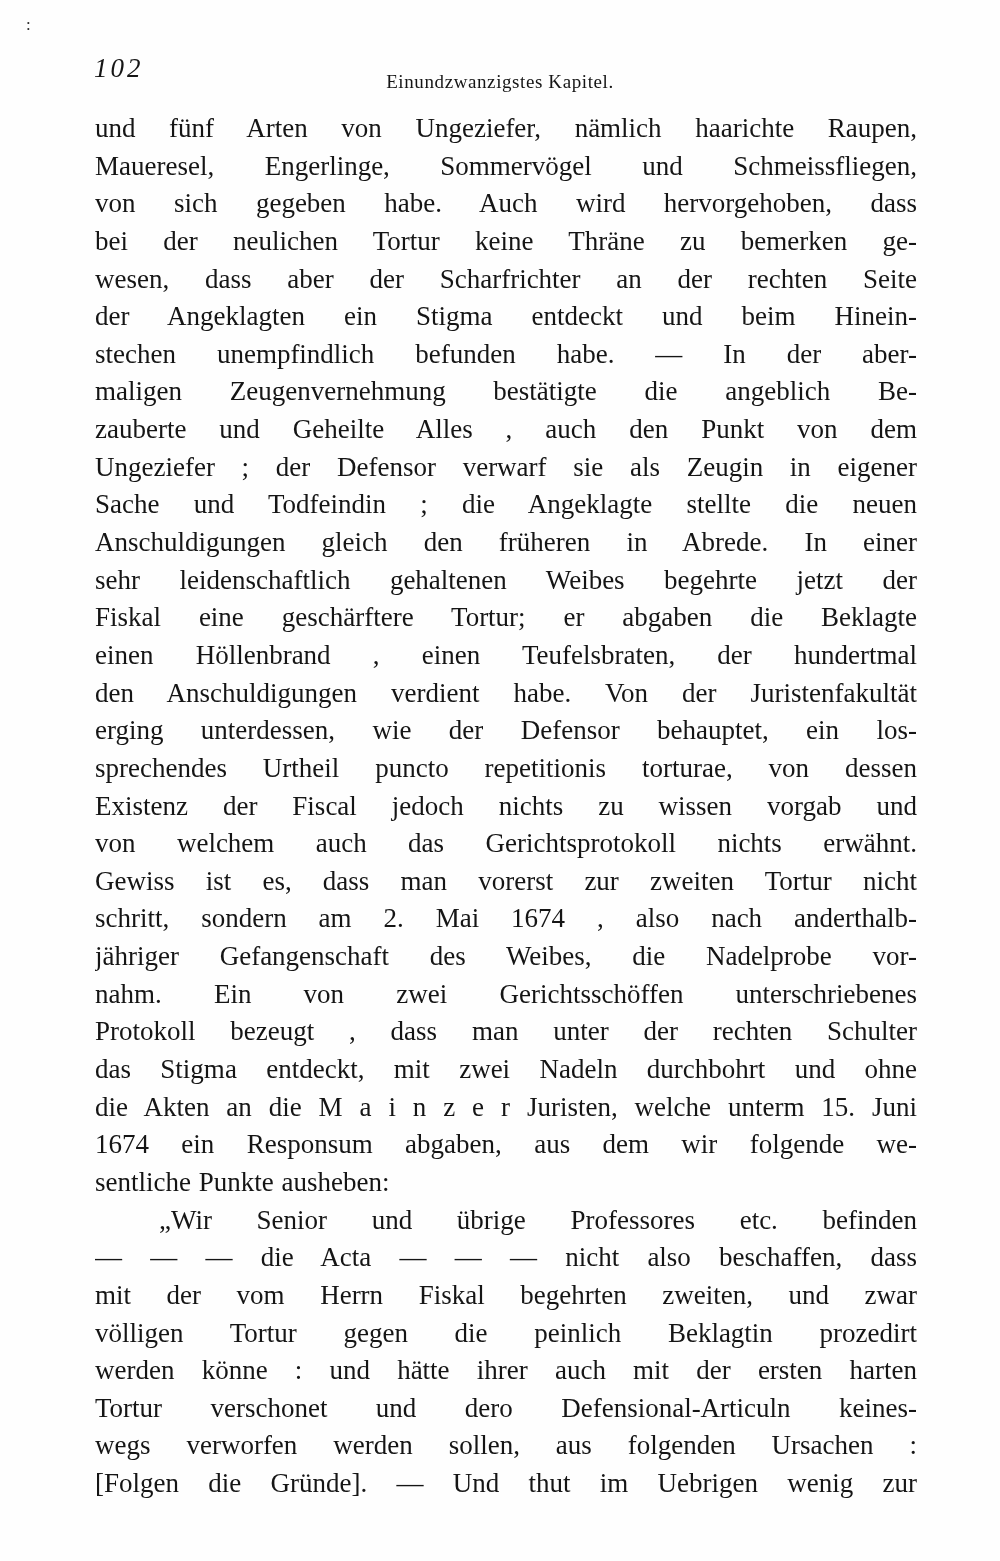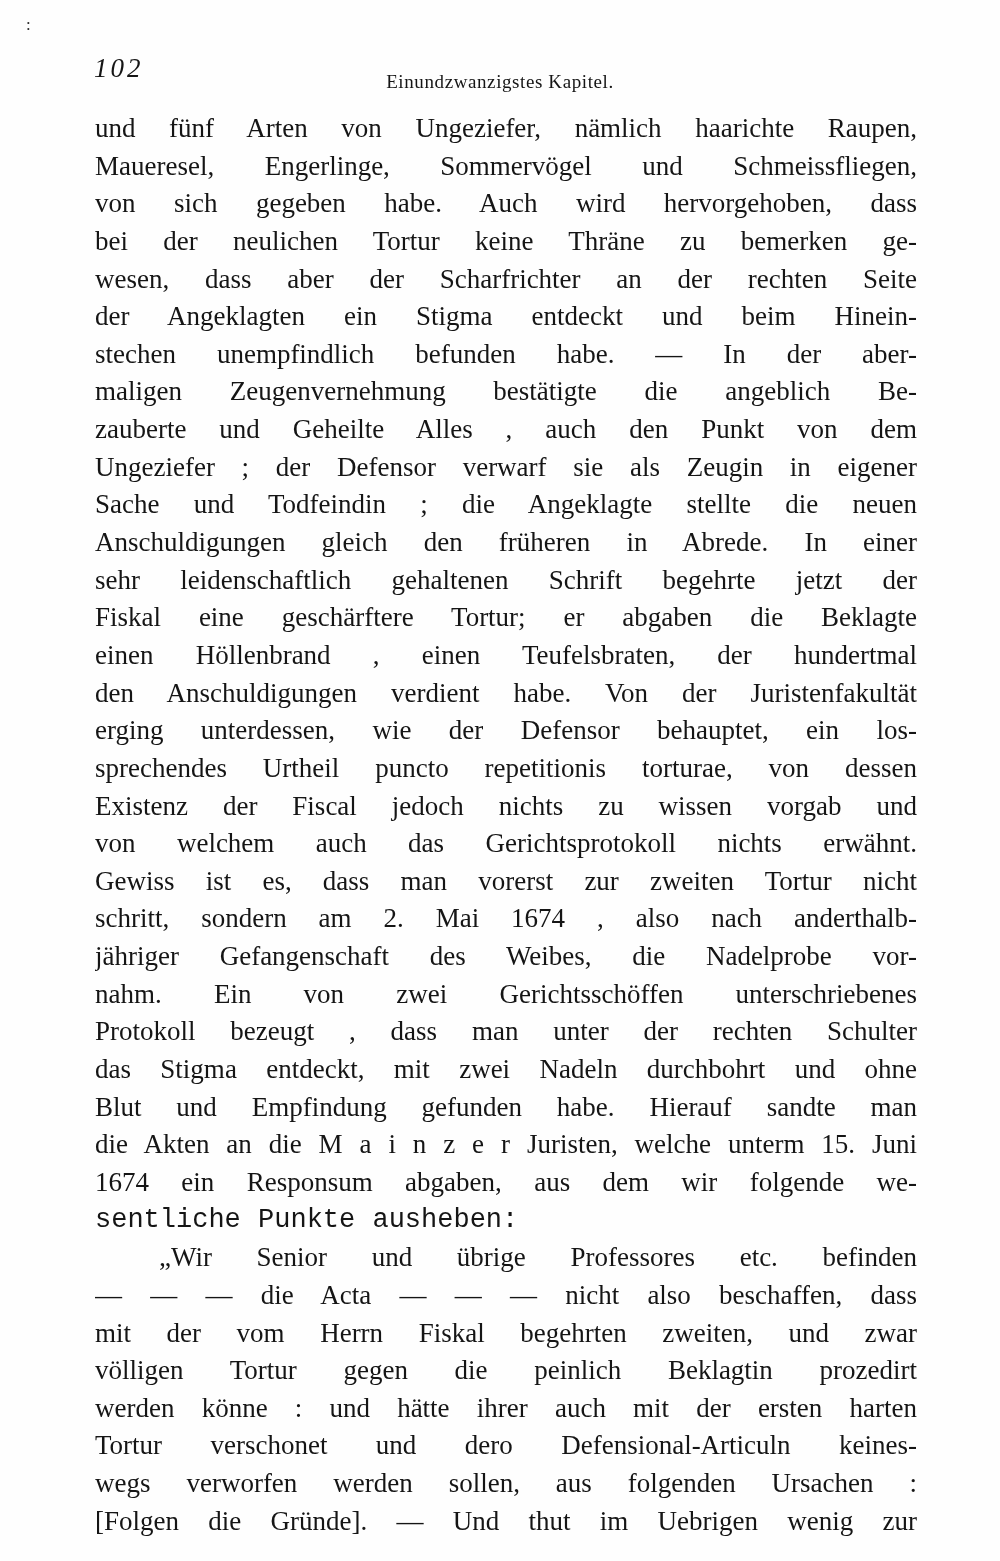--- a/index.html
+++ b/index.html
@@ -56,21 +56,20 @@
     height: 37.65px;
     overflow: hidden;
     text-align: justify;
     text-align-last: justify;
     -moz-text-align-last: justify;
     word-spacing: 1px;
   }
   .line.left {
     text-align: center;
     text-align-last: left;
-    font-family: Liberation Mono, monospace;
     -moz-text-align-last: left;
   }
   .line.indent {
     padding-left: 64px;
   }
 </style>
 </head>
 <body>
 
 <div class="page">
@@ -88,35 +87,34 @@
       <div class="line">von sich gegeben habe.  Auch wird hervorgehoben, dass</div>
       <div class="line">bei der neulichen Tortur keine Thräne zu bemerken ge-</div>
       <div class="line">wesen, dass aber der Scharfrichter an der rechten Seite</div>
       <div class="line">der Angeklagten ein Stigma entdeckt und beim Hinein-</div>
       <div class="line">stechen unempfindlich befunden habe. — In der aber-</div>
       <div class="line">maligen Zeugenvernehmung bestätigte die angeblich Be-</div>
       <div class="line">zauberte und Geheilte Alles , auch den Punkt von dem</div>
       <div class="line">Ungeziefer ; der Defensor verwarf sie als Zeugin in eigener</div>
       <div class="line">Sache und Todfeindin ; die Angeklagte stellte die neuen</div>
       <div class="line">Anschuldigungen gleich den früheren in Abrede.  In einer</div>
-      <div class="line">sehr leidenschaftlich gehaltenen Schrift begehrte jetzt der</div>
+      <div class="line">sehr leidenschaftlich gehaltenen Weibes begehrte jetzt der</div>
       <div class="line">Fiskal eine geschärftere Tortur; er abgaben die Beklagte</div>
       <div class="line">einen Höllenbrand , einen Teufelsbraten, der hundertmal</div>
       <div class="line">den Anschuldigungen verdient habe.  Von der Juristenfakultät</div>
       <div class="line">erging unterdessen, wie der Defensor behauptet, ein los-</div>
       <div class="line">sprechendes Urtheil puncto repetitionis torturae, von dessen</div>
       <div class="line">Existenz der Fiscal jedoch nichts zu wissen vorgab und</div>
       <div class="line">von welchem auch das Gerichtsprotokoll nichts erwähnt.</div>
       <div class="line">Gewiss ist es, dass man vorerst zur zweiten Tortur nicht</div>
       <div class="line">schritt, sondern am 2. Mai 1674 , also nach anderthalb-</div>
       <div class="line">jähriger Gefangenschaft des Weibes, die Nadelprobe vor-</div>
       <div class="line">nahm.  Ein von zwei Gerichtsschöffen unterschriebenes</div>
       <div class="line">Protokoll bezeugt , dass man unter der rechten Schulter</div>
       <div class="line">das Stigma entdeckt, mit zwei Nadeln durchbohrt und ohne</div>
-      <div class="line">Blut und Empfindung gefunden habe.  Hierauf sandte man</div>
       <div class="line">die Akten an die M a i n z e r Juristen, welche unterm 15. Juni</div>
       <div class="line">1674 ein Responsum abgaben, aus dem wir folgende we-</div>
       <div class="line left">sentliche Punkte ausheben:</div>
       <div class="line indent">„Wir Senior und übrige Professores etc. befinden</div>
       <div class="line">— — — die Acta — — — nicht also beschaffen, dass</div>
       <div class="line">mit der vom Herrn Fiskal begehrten zweiten, und zwar</div>
       <div class="line">völligen Tortur gegen die peinlich Beklagtin prozedirt</div>
       <div class="line">werden könne : und hätte ihrer auch mit der ersten harten</div>
       <div class="line">Tortur verschonet und dero Defensional-Articuln keines-</div>
       <div class="line">wegs verworfen werden sollen, aus folgenden Ursachen :</div>

